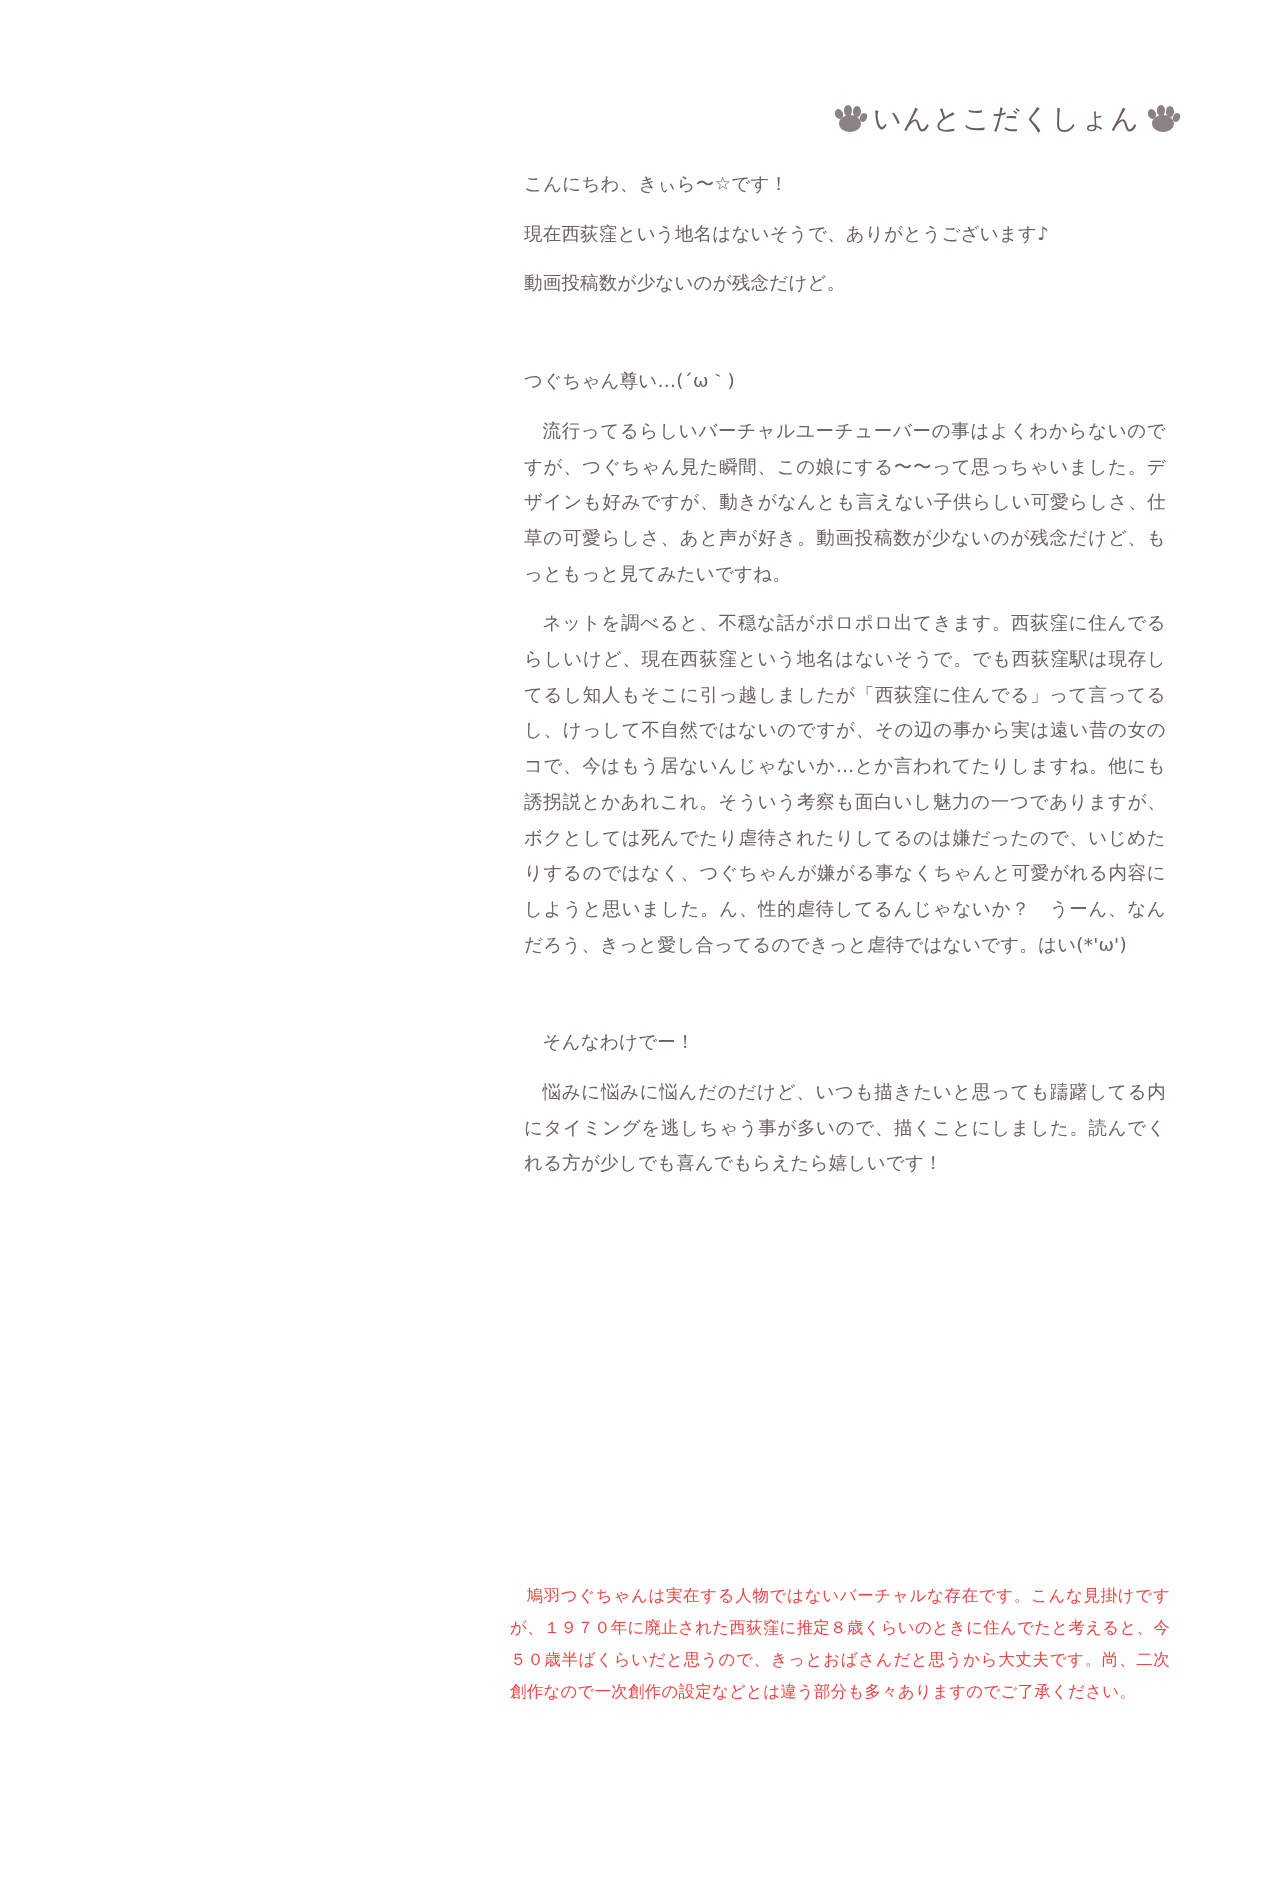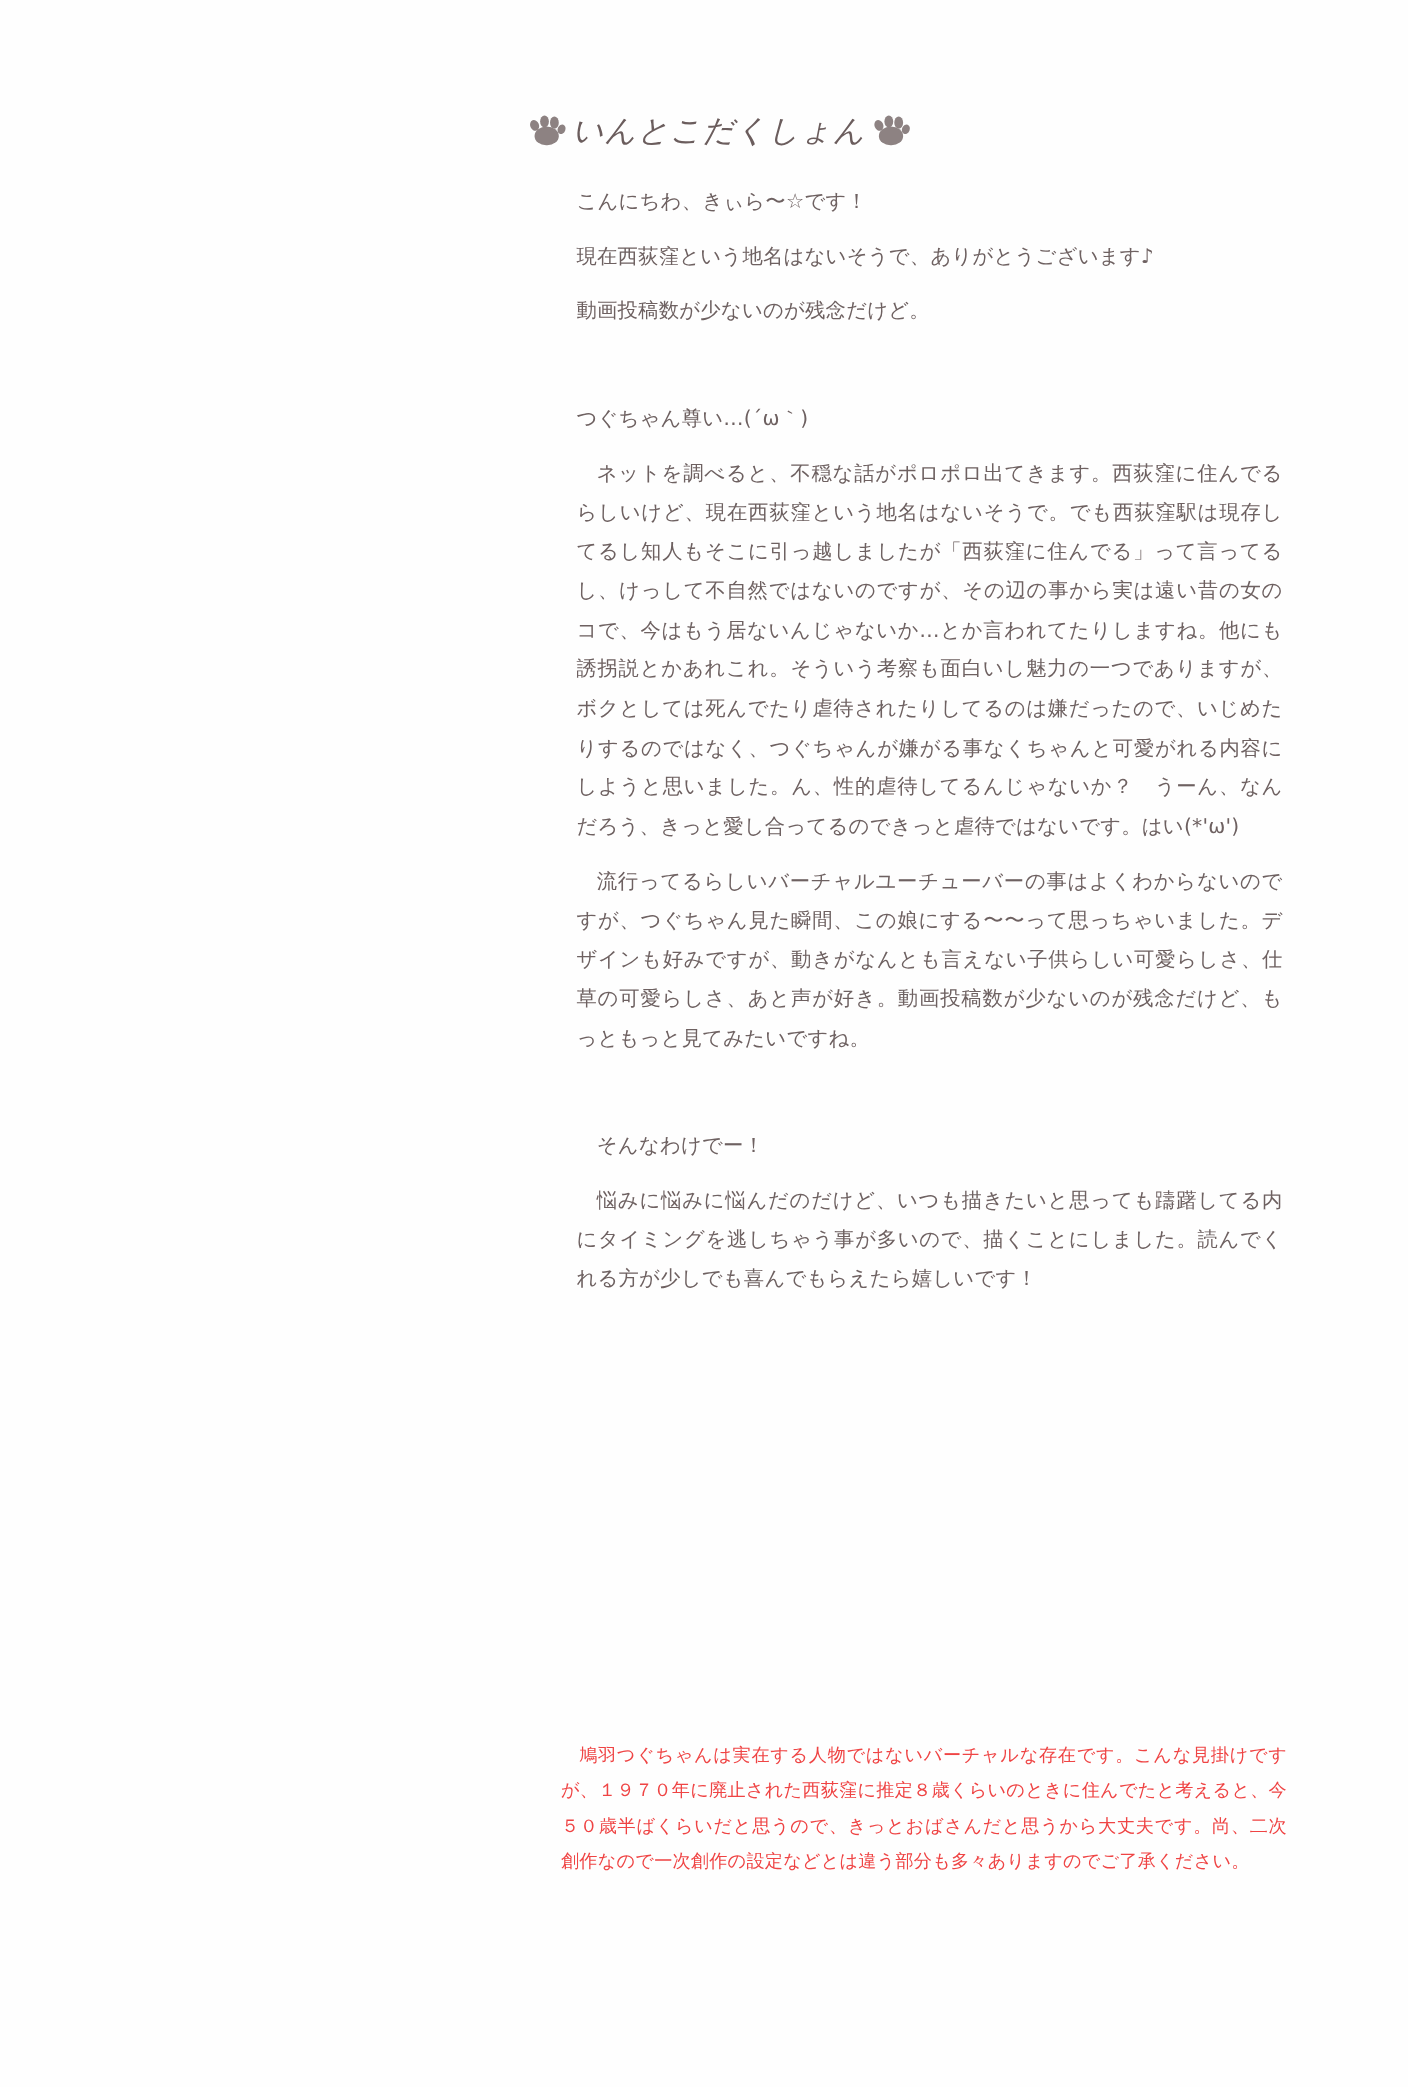--- a/index.html
+++ b/index.html
@@ -24,25 +24,24 @@
   }
   .content {
     position: absolute;
     left: 510px;
     top: 100px;
     width: 670px;
   }
   .title-row {
     display: flex;
     align-items: center;
-    justify-content: flex-start;
+    justify-content: flex-end;
     gap: 6px;
     margin-left: -30px;
     margin-bottom: 28px;
-    font-style: italic;
   }
   .title-text {
     font-size: 28px;
     letter-spacing: 1px;
     color: #6b5d5d;
     font-weight: 500;
   }
   .paw {
     width: 34px;
     height: 30px;
@@ -114,22 +113,22 @@
       </span>
     </div>
 
     <p class="para">こんにちわ、きぃら〜☆です！</p>
     <p class="para">現在西荻窪という地名はないそうで、ありがとうございます♪</p>
     <p class="para">動画投稿数が少ないのが残念だけど。</p>
 
     <div class="gap-md"></div>
 
     <p class="para">つぐちゃん尊い…(´ω｀)</p>
+    <p class="para indent">流行ってるらしいバーチャルユーチューバーの事はよくわからないのですが、つぐちゃん見た瞬間、この娘にする〜〜って思っちゃいました。デザインも好みですが、動きがなんとも言えない子供らしい可愛らしさ、仕草の可愛らしさ、あと声が好き。動画投稿数が少ないのが残念だけど、もっともっと見てみたいですね。</p>
     <p class="para indent">ネットを調べると、不穏な話がポロポロ出てきます。西荻窪に住んでるらしいけど、現在西荻窪という地名はないそうで。でも西荻窪駅は現存してるし知人もそこに引っ越しましたが「西荻窪に住んでる」って言ってるし、けっして不自然ではないのですが、その辺の事から実は遠い昔の女のコで、今はもう居ないんじゃないか…とか言われてたりしますね。他にも誘拐説とかあれこれ。そういう考察も面白いし魅力の一つでありますが、ボクとしては死んでたり虐待されたりしてるのは嫌だったので、いじめたりするのではなく、つぐちゃんが嫌がる事なくちゃんと可愛がれる内容にしようと思いました。ん、性的虐待してるんじゃないか？　うーん、なんだろう、きっと愛し合ってるのできっと虐待ではないです。はい(*'ω')</p>
-    <p class="para indent">流行ってるらしいバーチャルユーチューバーの事はよくわからないのですが、つぐちゃん見た瞬間、この娘にする〜〜って思っちゃいました。デザインも好みですが、動きがなんとも言えない子供らしい可愛らしさ、仕草の可愛らしさ、あと声が好き。動画投稿数が少ないのが残念だけど、もっともっと見てみたいですね。</p>
 
     <div class="gap-md"></div>
 
     <p class="para indent">そんなわけでー！</p>
     <p class="para indent">悩みに悩みに悩んだのだけど、いつも描きたいと思っても躊躇してる内にタイミングを逃しちゃう事が多いので、描くことにしました。読んでくれる方が少しでも喜んでもらえたら嬉しいです！</p>
 
   </div>
 
   <div class="footnote">鳩羽つぐちゃんは実在する人物ではないバーチャルな存在です。こんな見掛けですが、１９７０年に廃止された西荻窪に推定８歳くらいのときに住んでたと考えると、今５０歳半ばくらいだと思うので、きっとおばさんだと思うから大丈夫です。尚、二次創作なので一次創作の設定などとは違う部分も多々ありますのでご了承ください。</div>
 

